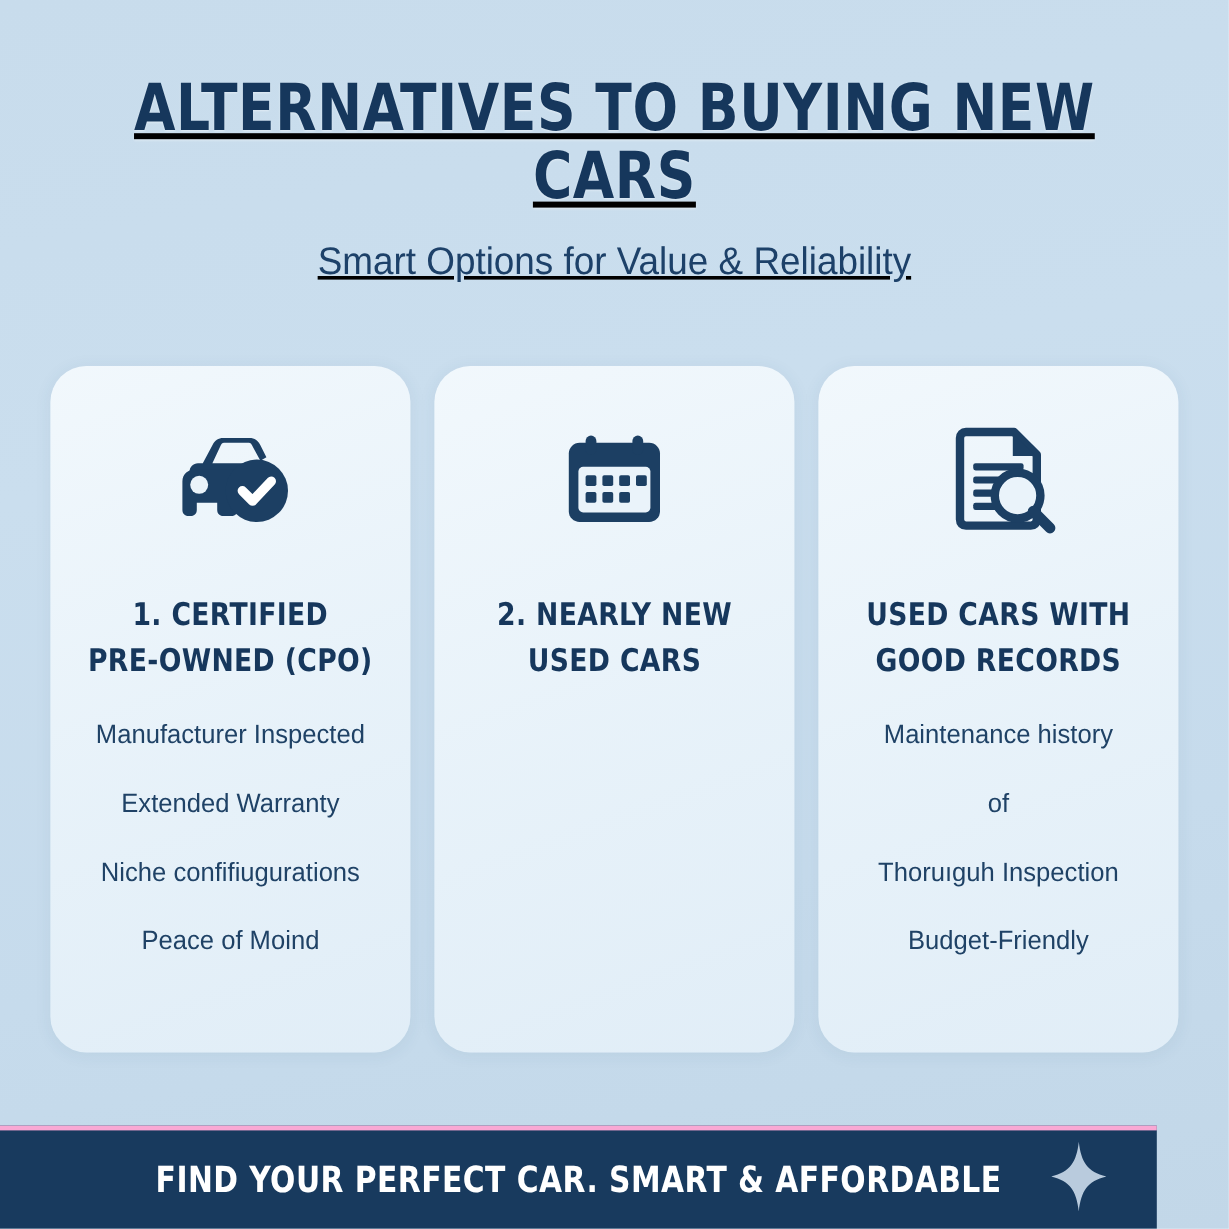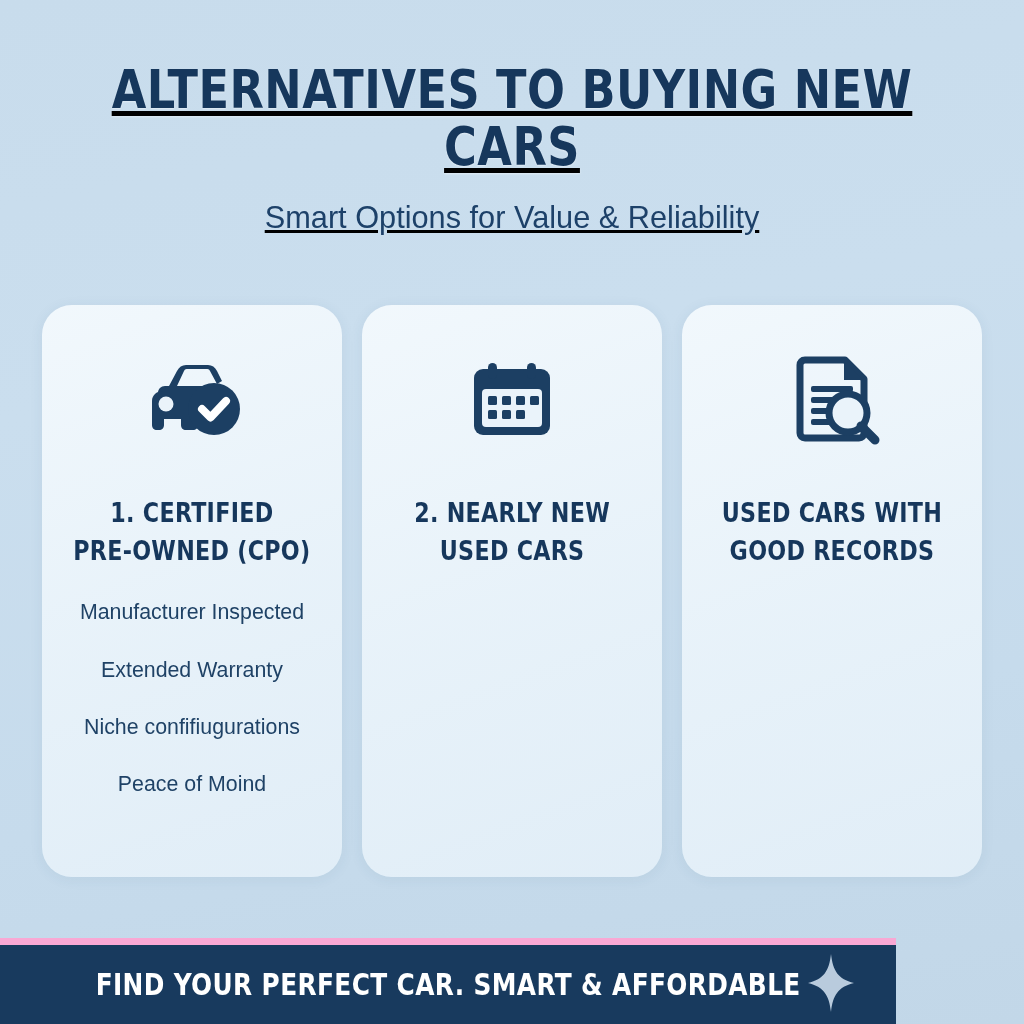--- a/index.html
+++ b/index.html
@@ -51,23 +51,23 @@
   .card-body .line {
     font-size:22px; color:#1f4266; text-align:center; font-weight:400;
     line-height:1.42; margin-bottom:26px;
     transform:scaleX(.97); transform-origin:center;
   }
   .card-body .line.tight { margin-bottom:0; }
   .card-body .line.tight-last { margin-bottom:26px; }
 
   
   #banner {
-    position:absolute; left:0; bottom:0; width:896px; height:86px;
+    position:absolute; left:0; bottom:0; width:964px; height:86px;
     background:#183a5e; display:flex; align-items:center; justify-content:center;
-    border-top:7px solid #f9a8d4;
+    border-top:4px solid #f9a8d4;
   }
   #banner-text {
     font-family:"DejaVu Sans Condensed","Liberation Sans Narrow","Liberation Sans", sans-serif;
     font-weight:bold; font-size:30px; color:#ffffff; letter-spacing:.4px;
     transform:scaleX(.92); transform-origin:center;
   }
   #sparkle-icon { position:absolute; right:42px; top:50%; transform:translateY(-50%); }
 </style>
 </head>
 <body>
@@ -133,20 +133,26 @@
         <rect x="27" y="57" width="30" height="6" rx="2" fill="#1c3f63"></rect>
         <rect x="27" y="68" width="30" height="6" rx="2" fill="#1c3f63"></rect>
         <circle cx="64" cy="62" r="19" fill="#eaf3fa" stroke="#1c3f63" stroke-width="7"></circle>
         <path d="M77 75 L91 89" stroke="#1c3f63" stroke-width="9" stroke-linecap="round"></path>
       </svg>
     </div>
     <div class="card-title">
       <span>USED CARS WITH</span><br>
       <span>GOOD RECORDS</span>
     </div>
+    <div class="card-body">
+      <div class="line">Maintenance history</div>
+      <div class="line">of</div>
+      <div class="line">Thoruıguh Inspection</div>
+      <div class="line">Budget-Friendly</div>
+    </div>
   </div>
 
 </div>
 
 <div id="banner">
   <div id="banner-text">FIND YOUR PERFECT CAR. SMART &amp; AFFORDABLE</div>
   <span id="sparkle-icon">
     <svg width="46" height="58" viewBox="0 0 46 58">
       <path d="M23 0 C25 17 30 25 46 29 C30 33 25 41 23 58 C21 41 16 33 0 29 C16 25 21 17 23 0 Z" fill="#b9cbdd"></path>
     </svg>

